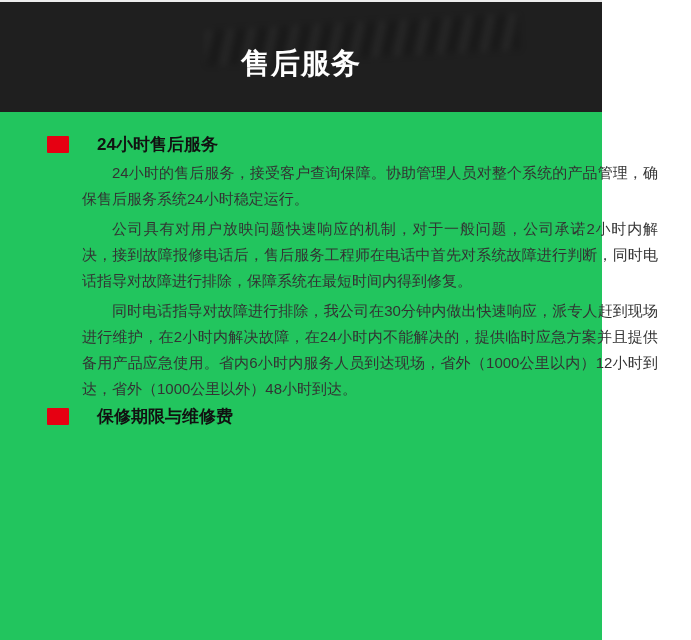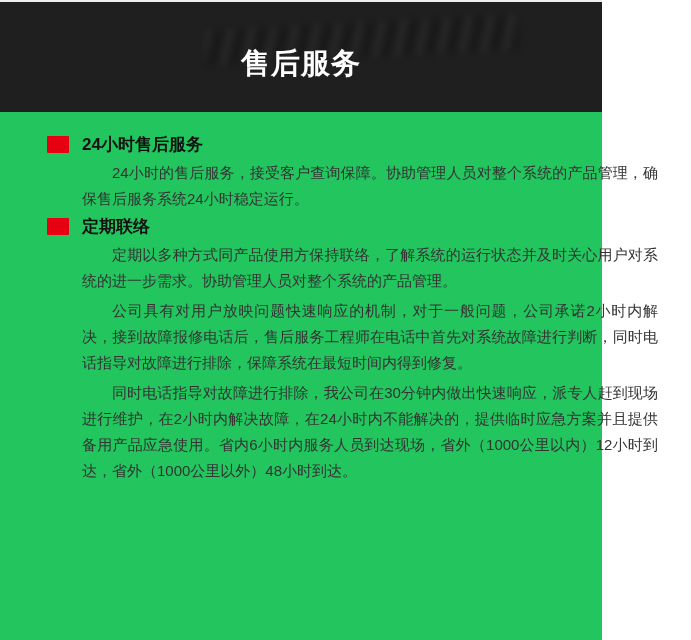--- a/index.html
+++ b/index.html
@@ -37,21 +37,21 @@
     font-size:29px;
     font-weight:bold;
     letter-spacing:1px;
     z-index:1;
   }
 
   
   .content { padding:22px 33px 0 47px; }
   section { margin:0 0 4px 0; }
   .heading-row {
-    display:flex; align-items:center; gap:13px;
+    display:flex; align-items:center; gap:28px;
     height:22px;
   }
   .bullet {
     width:22px; height:17px; flex:none;
     background:var(--accent,#e60012);
     border-radius:1px;
     margin-top:-2px;
   }
   h2 {
     margin:0;
@@ -81,30 +81,27 @@
   <main class="content">
 
     <section>
       <div class="heading-row">
         <span class="bullet"></span>
         <h2>24小时售后服务</h2>
       </div>
       <p>24小时的售后服务，接受客户查询保障。协助管理人员对整个系统的产品管理，确保售后服务系统24小时稳定运行。</p>
     </section>
 
-    <section>
-      <div class="heading-row">
-        <span class="bullet"></span>
-        <h2>定期联络</h2>
-      </div>
-      <p>定期以多种方式同产品使用方保持联络，了解系统的运行状态并及时关心用户对系统的进一步需求。协助管理人员对整个系统的产品管理。</p>
-    </section>
 
     <section>
       <p>公司具有对用户放映问题快速响应的机制，对于一般问题，公司承诺2小时内解决，接到故障报修电话后，售后服务工程师在电话中首先对系统故障进行判断，同时电话指导对故障进行排除，保障系统在最短时间内得到修复。</p>
       <p>同时电话指导对故障进行排除，我公司在30分钟内做出快速响应，派专人赶到现场进行维护，在2小时内解决故障，在24小时内不能解决的，提供临时应急方案并且提供备用产品应急使用。省内6小时内服务人员到达现场，省外（1000公里以内）12小时到达，省外（1000公里以外）48小时到达。</p>
     </section>
 
     <section>
+      <div class="heading-row">
+        <span class="bullet"></span>
+        <h2>保修期限与维修费</h2>
+      </div>
     </section>
 
   </main>
 </div>
 
 </body></html>

